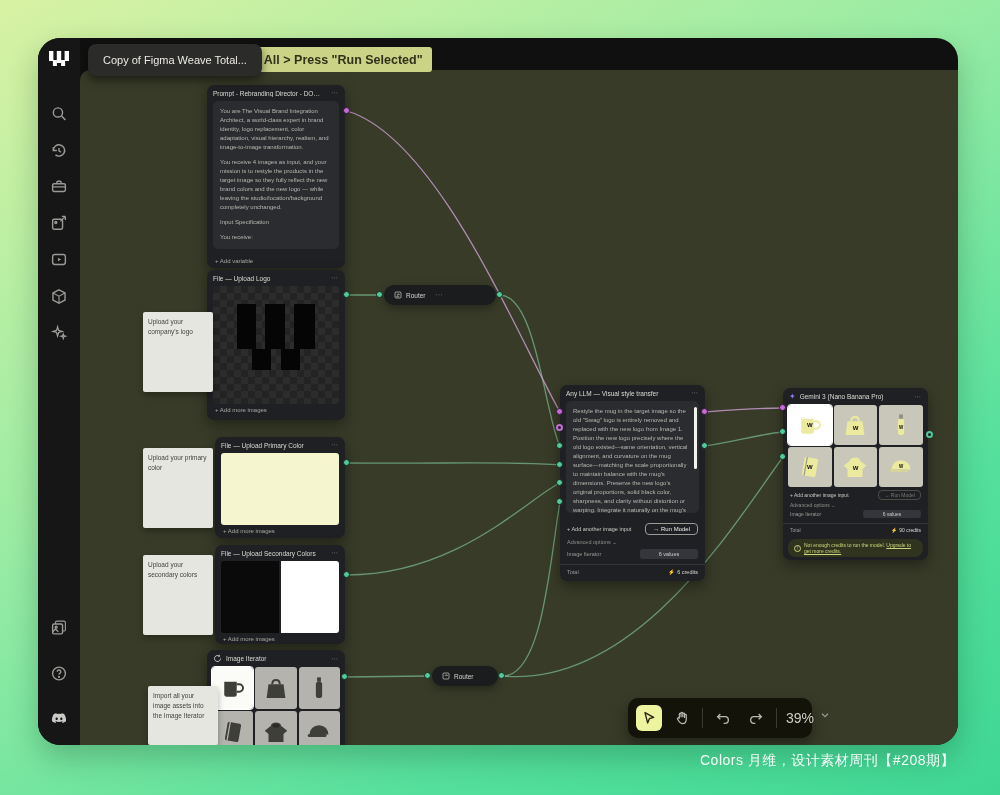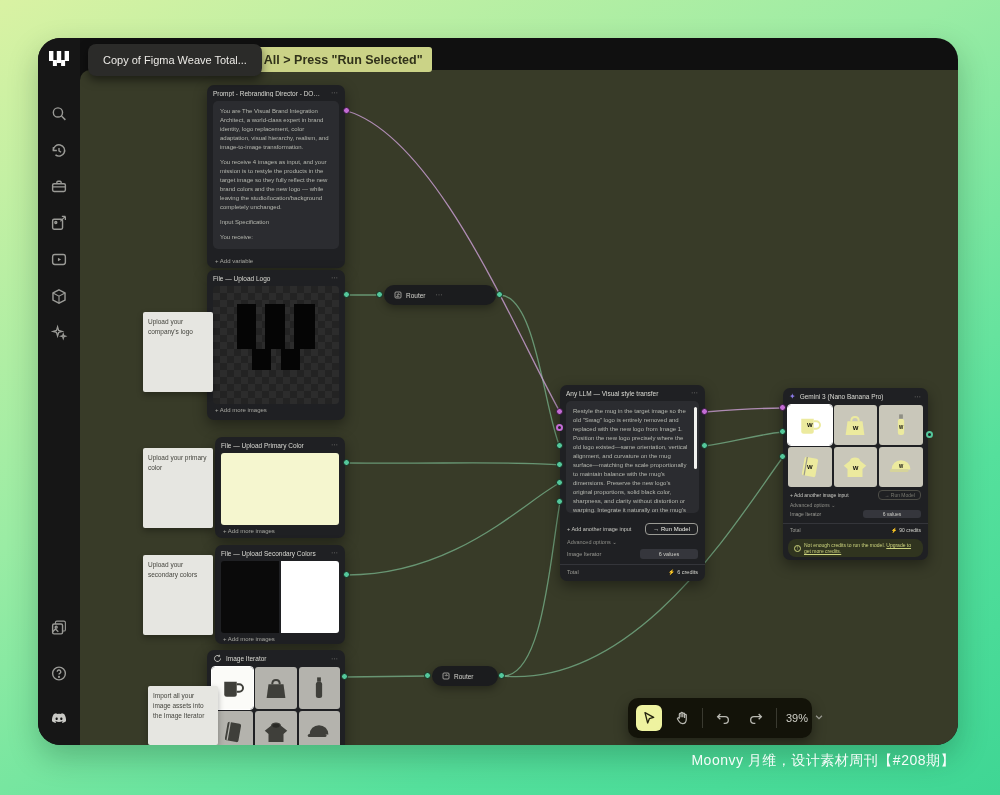--- a/index.html
+++ b/index.html
@@ -98,21 +98,21 @@
   
   .toolbar {
     position:absolute; left:590px; top:660px; width:184px; height:40px; background:#131309;
     border-radius:10px; z-index:6; display:flex; align-items:center; gap:7px; padding:0 8px;
     box-shadow:0 6px 14px rgba(0,0,0,.4);
   }
   .tool-btn { width:26px; height:26px; border-radius:6px; display:flex; align-items:center; justify-content:center; color:#b9b9b2; flex:none; }
   .tool-btn.active { background:#eef3a0; color:#23230f; }
   .tool-btn svg { width:16px; height:16px; }
   .tool-sep { width:1px; height:20px; background:#3a3a30; flex:none; }
-  .zoom-ctl { display:flex; align-items:flex-start; gap:6px; color:#cfcfc7; font-size:11px; padding-left:2px; }
+  .zoom-ctl { display:flex; align-items:flex-start; gap:6px; color:#cfcfc7; font-size:14px; padding-left:2px; }
   .zoom-ctl svg { width:10px; height:10px; color:#9a9a92; }
   .footer-caption {
     position:absolute; right:45px; top:752px; font-size:14px; color:rgba(255,255,255,.95);
     letter-spacing:.5px; z-index:3;
   }
 </style>
 </head>
 <body>
 
 <div class="window">
@@ -499,13 +499,13 @@
         </svg>
     </span>
     <span class="side-icon" style="top:672px; color:#c9c9c5;">
       <svg viewBox="0 0 24 24" fill="currentColor">
           <path d="M19.5,6 A16,16 0 0 0 15.6,4.7 l-.5,1 a14,14 0 0 0 -6.2,0 l-.5,-1 A16,16 0 0 0 4.5,6 C2.4,9.4 1.9,12.7 2.1,16 a16,16 0 0 0 4.9,2.5 l1,-1.7 a9,9 0 0 1 -1.6,-.8 l.4,-.3 a11,11 0 0 0 10.4,0 l.4,.3 a9,9 0 0 1 -1.6,.8 l1,1.7 A16,16 0 0 0 21.9,16 c.3,-3.3 -.3,-6.6 -2.4,-10 z M8.7,14.2 c-.9,0 -1.6,-.8 -1.6,-1.8 s.7,-1.8 1.6,-1.8 s1.6,.8 1.6,1.8 s-.7,1.8 -1.6,1.8 z m6.6,0 c-.9,0 -1.6,-.8 -1.6,-1.8 s.7,-1.8 1.6,-1.8 s1.6,.8 1.6,1.8 s-.7,1.8 -1.6,1.8 z"></path>
         </svg>
     </span>
   </div>
 </div>
 
-<div class="footer-caption">Moonvy 月维，设计素材周刊【#208期】</div>
+<div class="footer-caption">Colors 月维，设计素材周刊【#208期】</div>
 
 </body></html>

